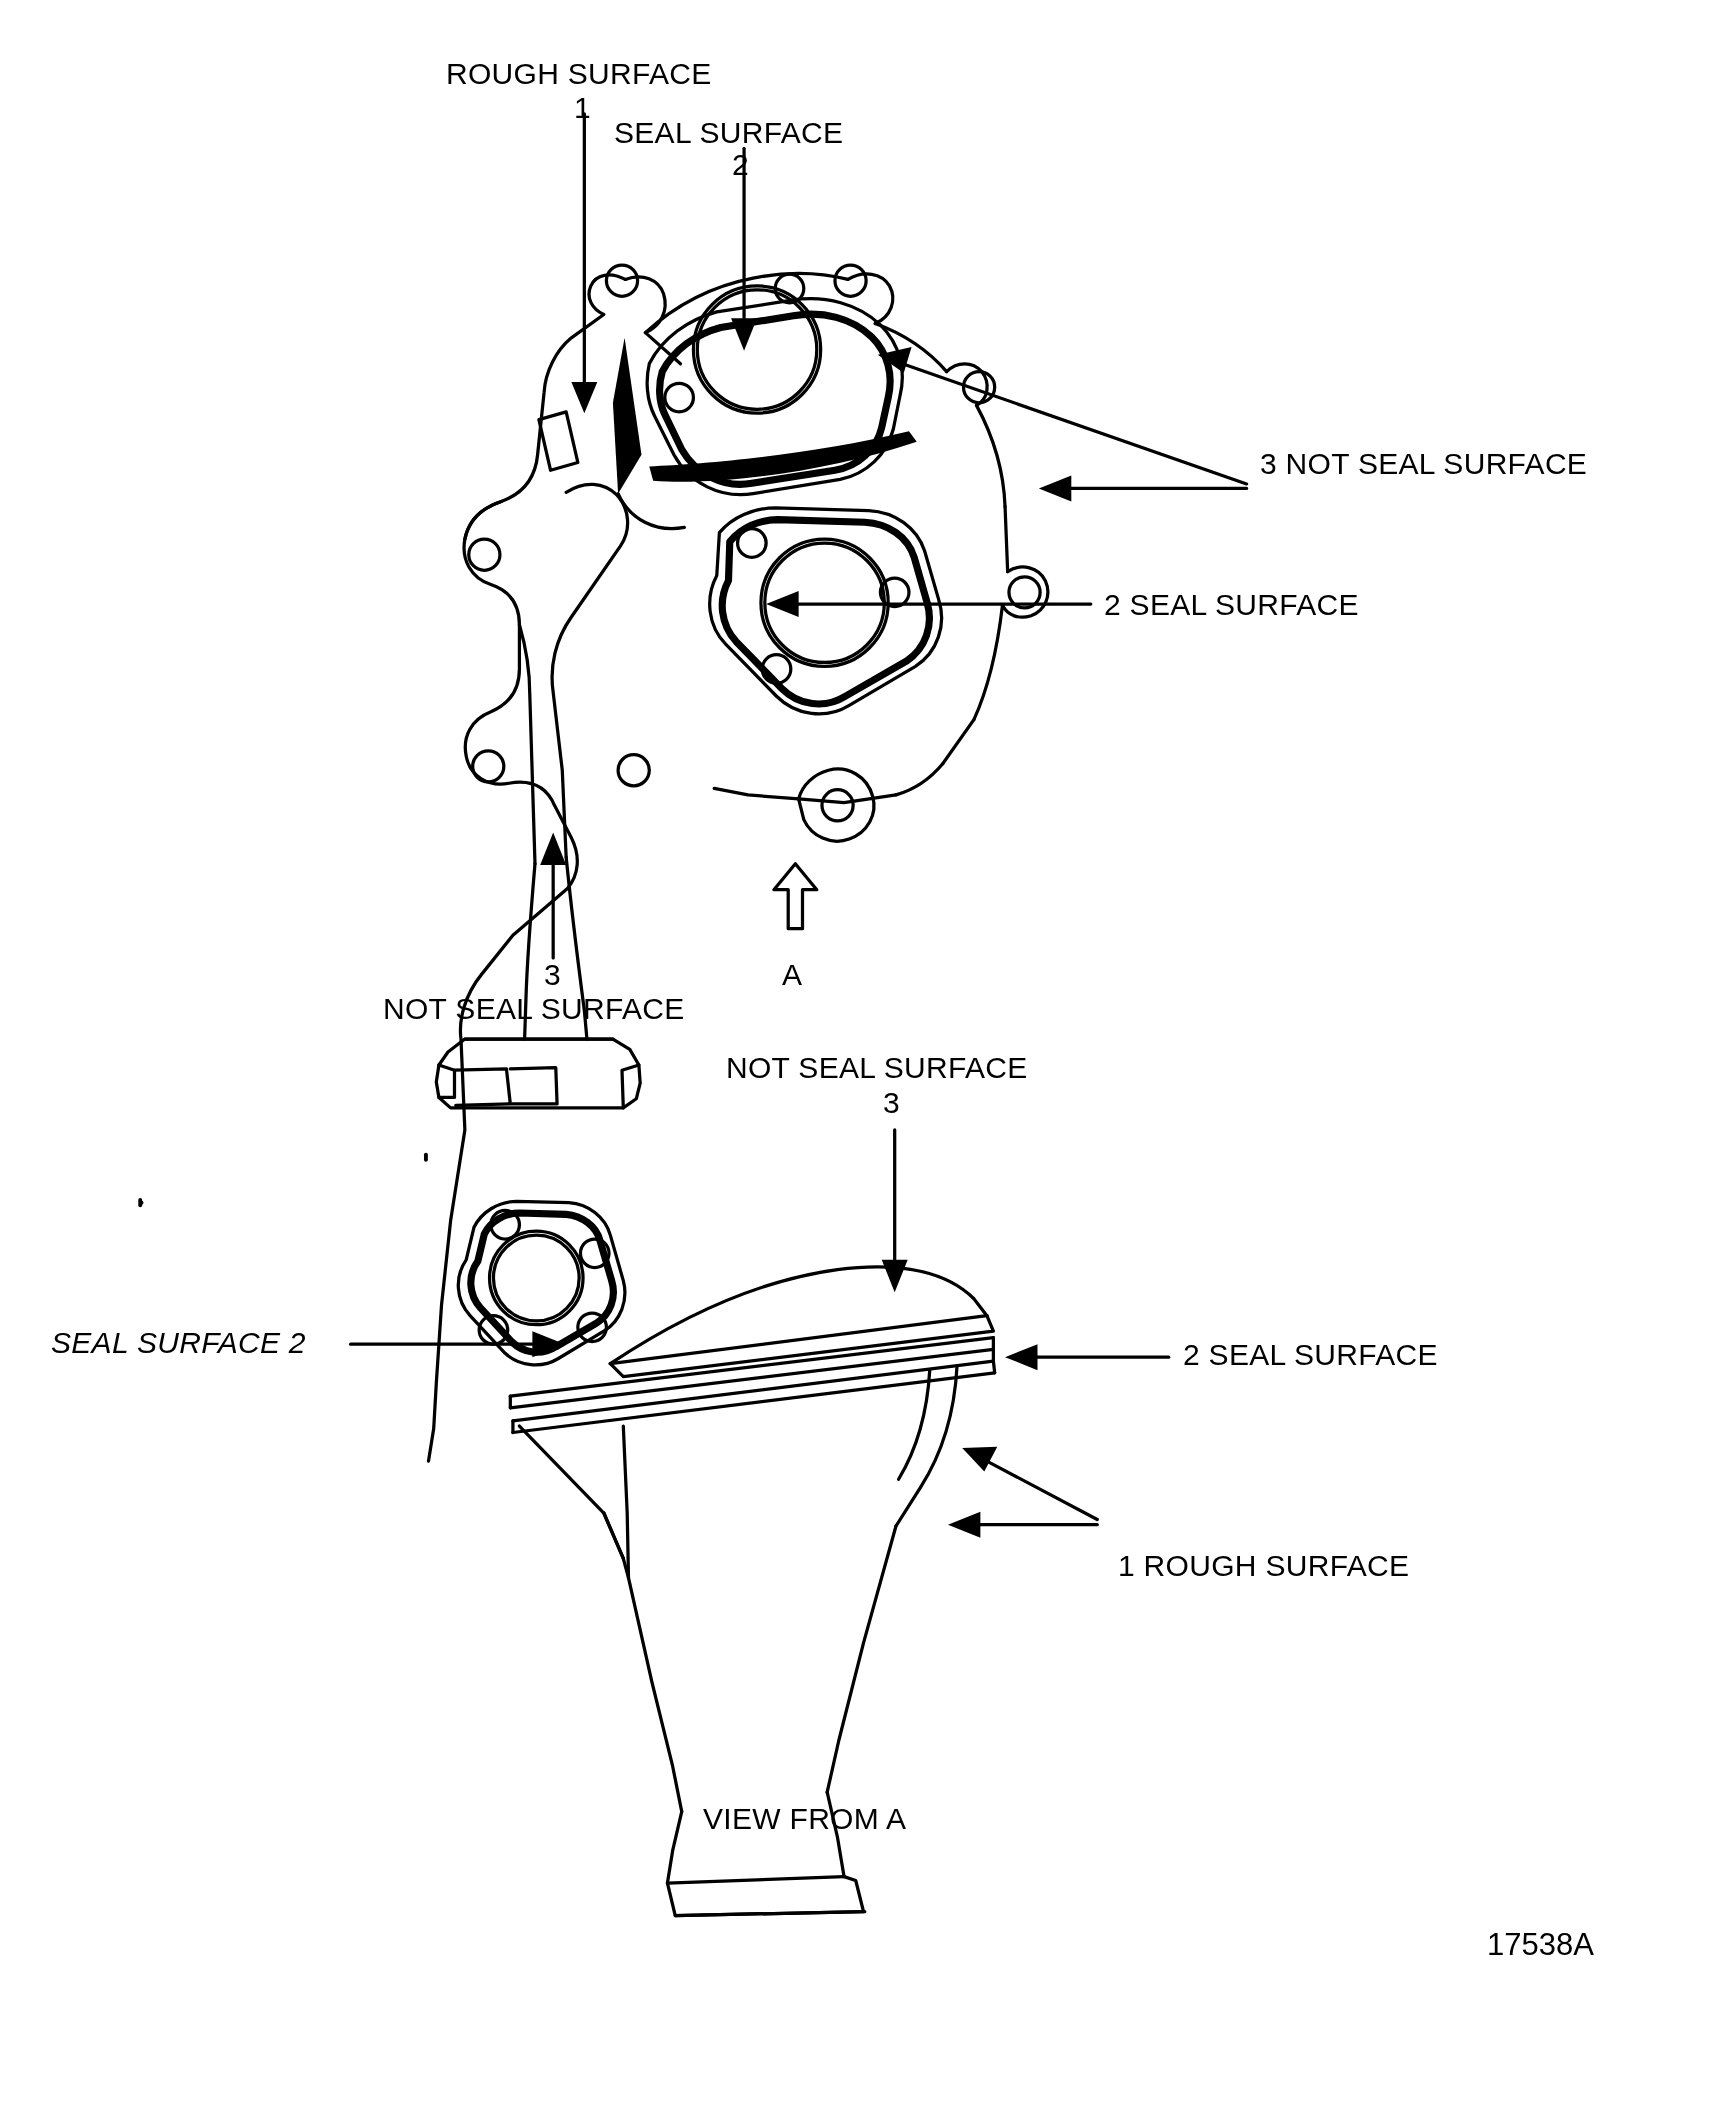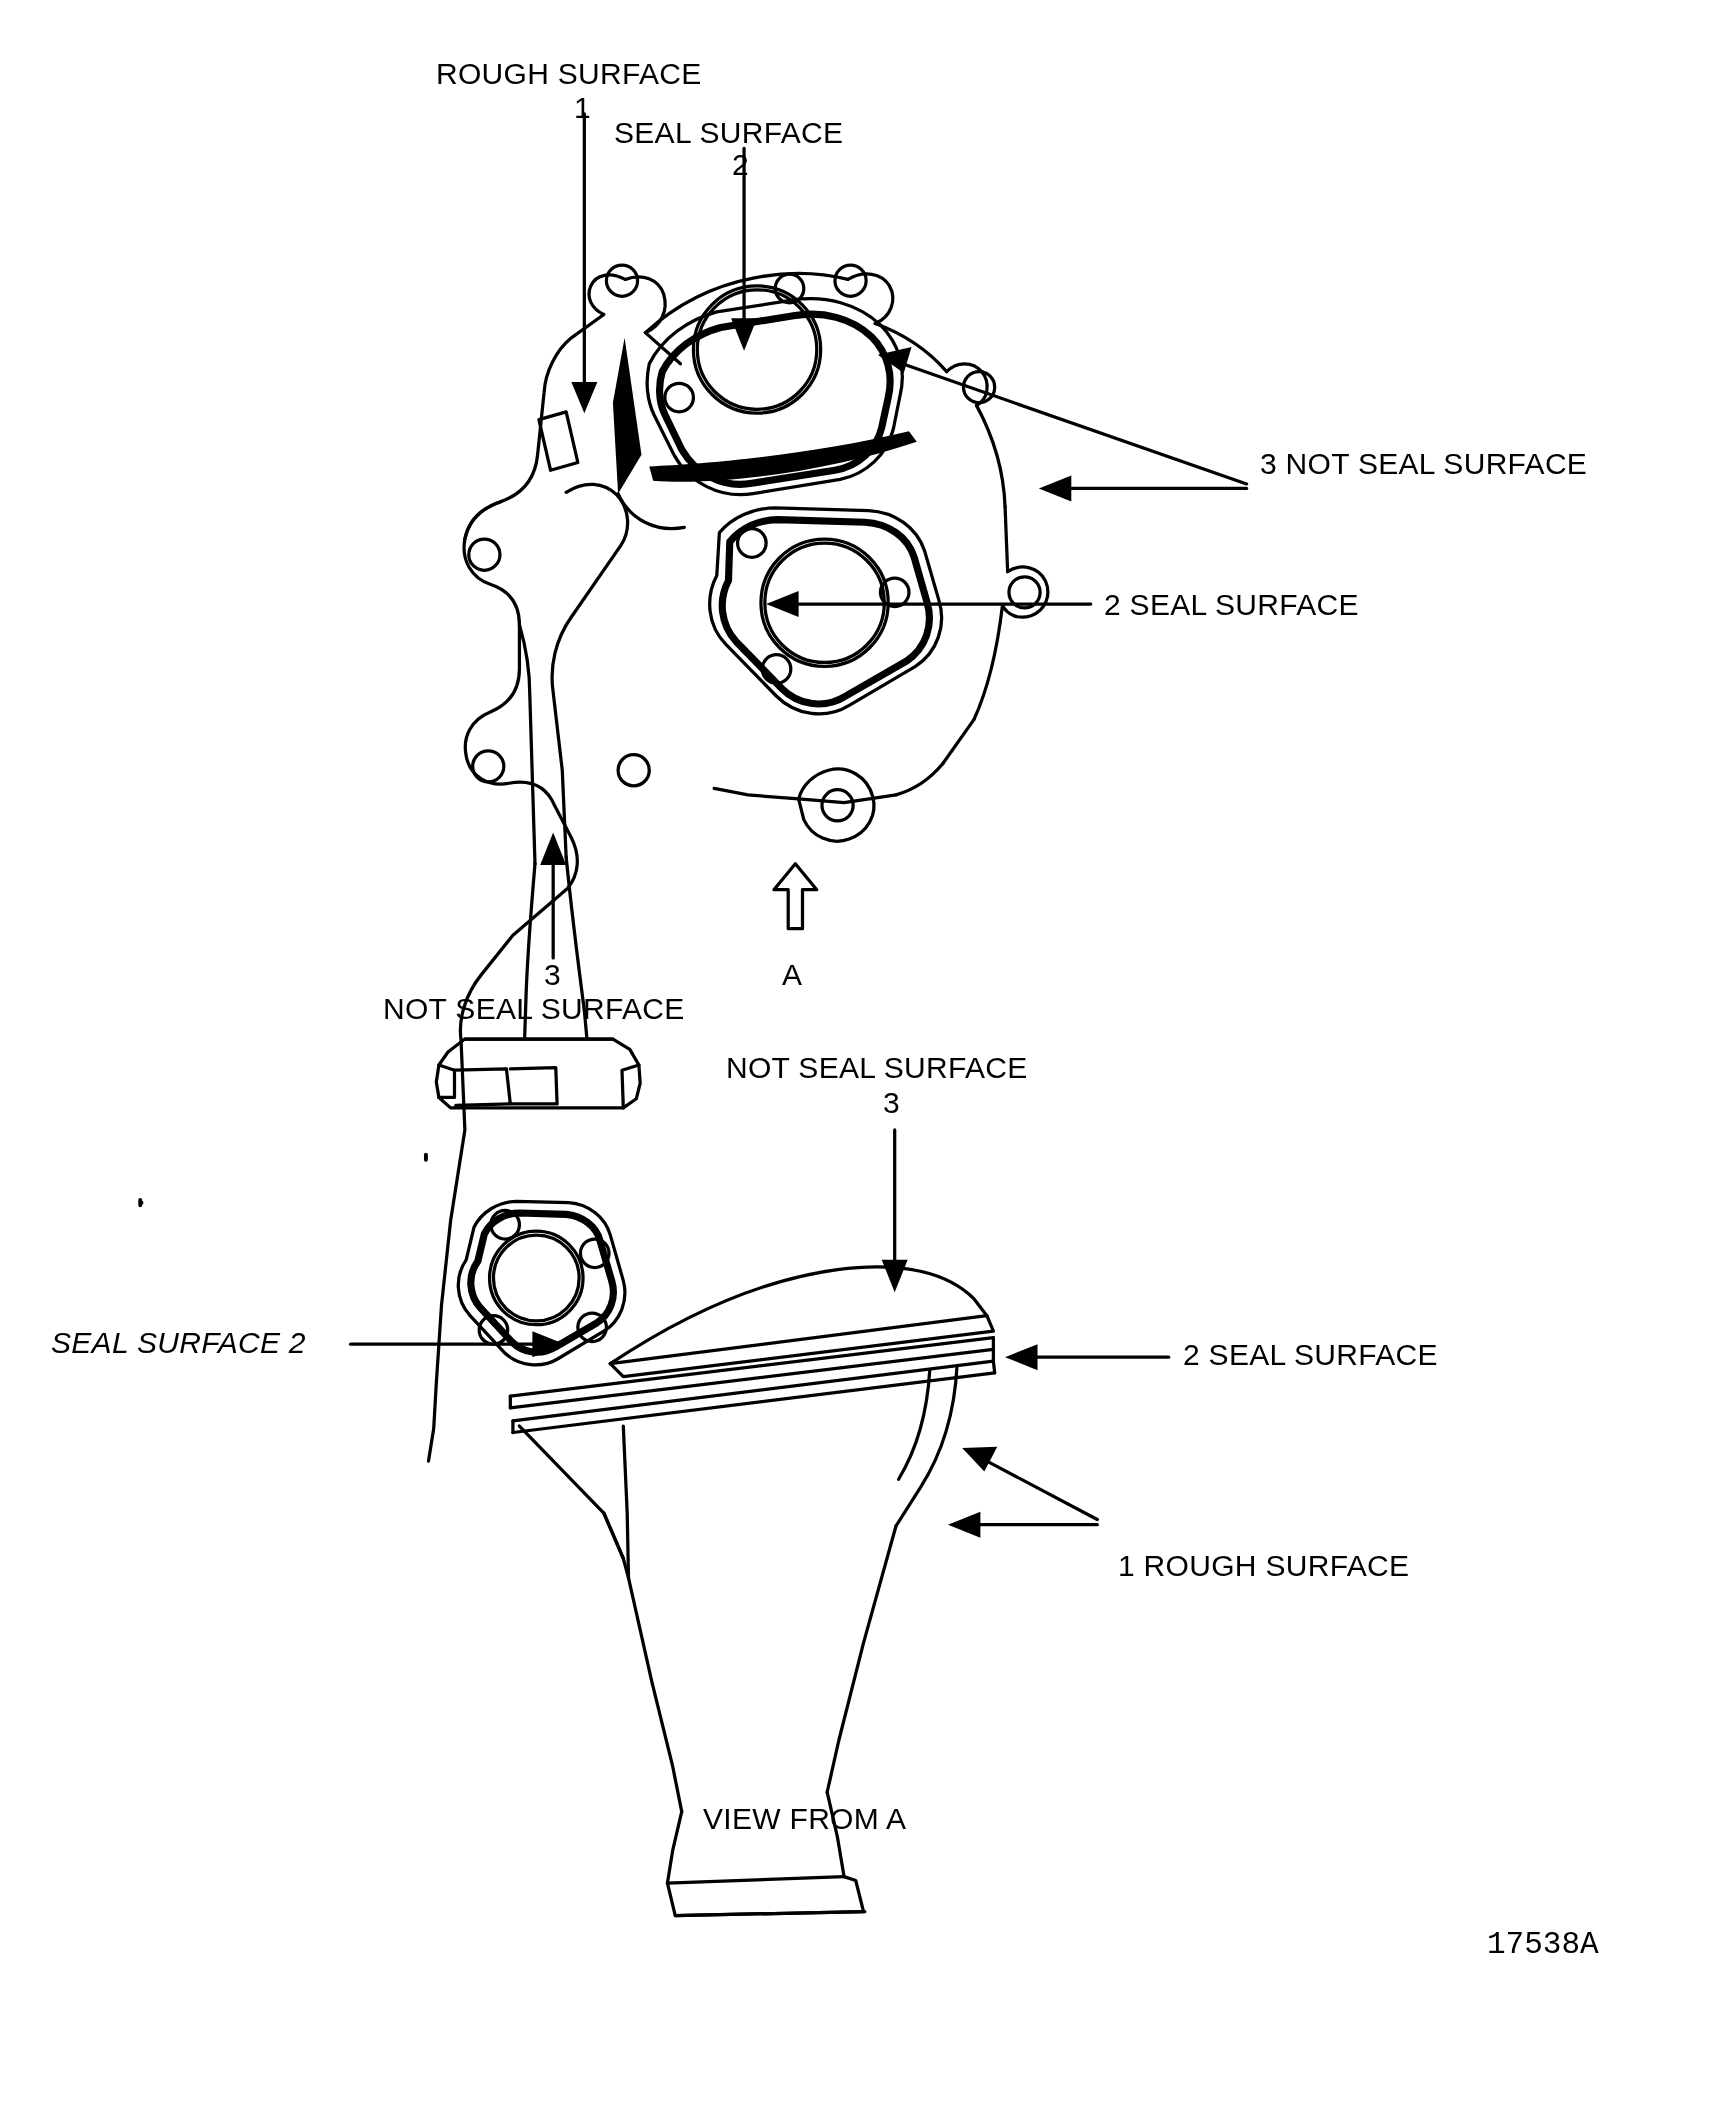--- a/index.html
+++ b/index.html
@@ -29,21 +29,21 @@
   }
   .num {
     position: absolute;
     font-family: "Liberation Sans", sans-serif;
     font-size: 30px;
     color: #000;
     white-space: nowrap;
   }
   .code {
     position: absolute;
-    font-family: Liberation Mono, monospace;
+    font-family: Liberation Sans, sans-serif;
     font-size: 31px;
     color: #000;
     white-space: nowrap;
   }
   svg.art {
     position: absolute;
     left: 0;
     top: 0;
     width: 1729px;
     height: 2119px;
@@ -261,21 +261,21 @@
       <path d="M 1548,2090 L 1598,2070 L 1598,2110 Z" fill="#000" stroke="none"></path>
 
       <path d="M 1690,2340 L 1520,2250" stroke-width="5"></path>
       <path d="M 1482,2230 L 1536,2228 L 1516,2266 Z" fill="#000" stroke="none"></path>
       <path d="M 1690,2348 L 1500,2348" stroke-width="5"></path>
       <path d="M 1460,2348 L 1510,2328 L 1510,2368 Z" fill="#000" stroke="none"></path>
 
     </g>
   </svg>
 
-  <div class="lbl" style="left:436px; top:57px;">ROUGH SURFACE</div>
+  <div class="lbl" style="left:446px; top:57px;">ROUGH SURFACE</div>
   <div class="num" style="left:574px; top:91px;">1</div>
 
   <div class="lbl" style="left:614px; top:116px;">SEAL SURFACE</div>
   <div class="num" style="left:732px; top:148px;">2</div>
 
   <div class="lbl" style="left:1260px; top:447px;">3 NOT SEAL SURFACE</div>
 
   <div class="lbl" style="left:1104px; top:588px;">2 SEAL SURFACE</div>
 
   <div class="num" style="left:544px; top:958px;">3</div>

